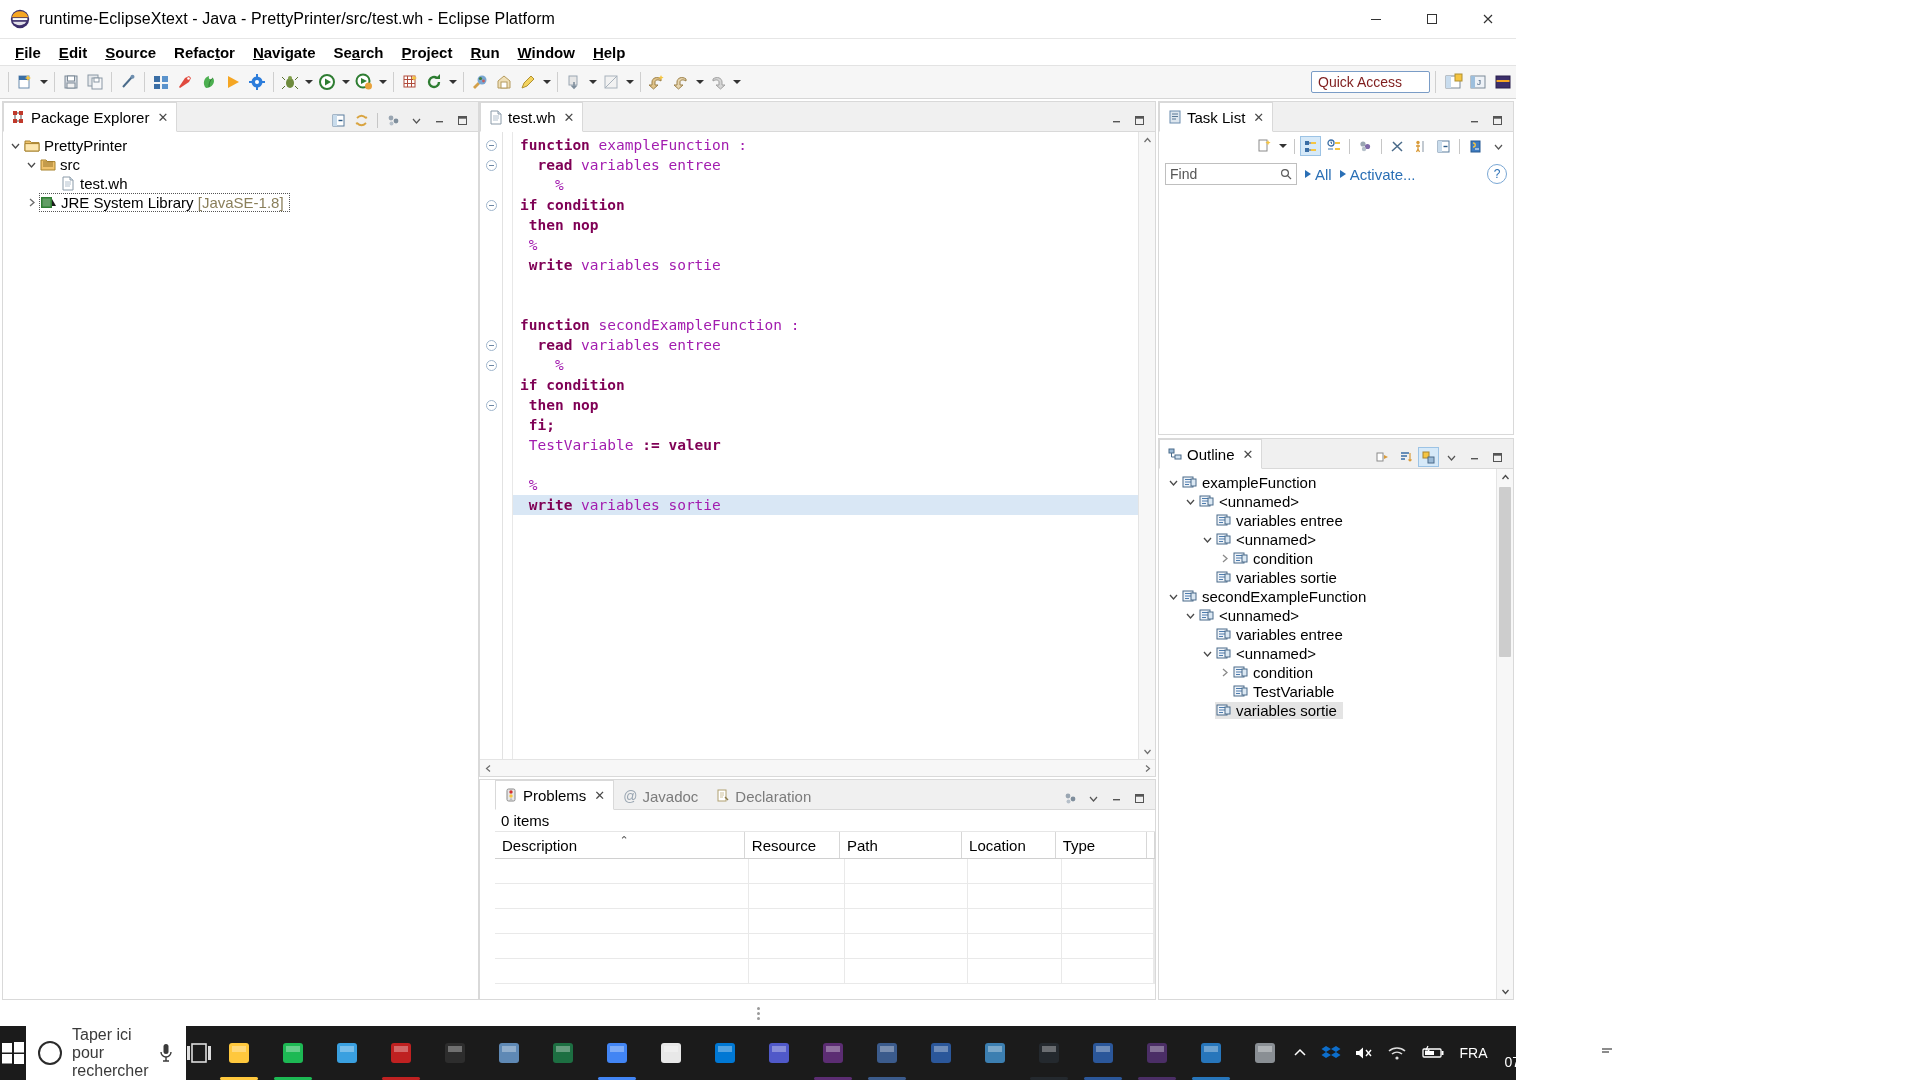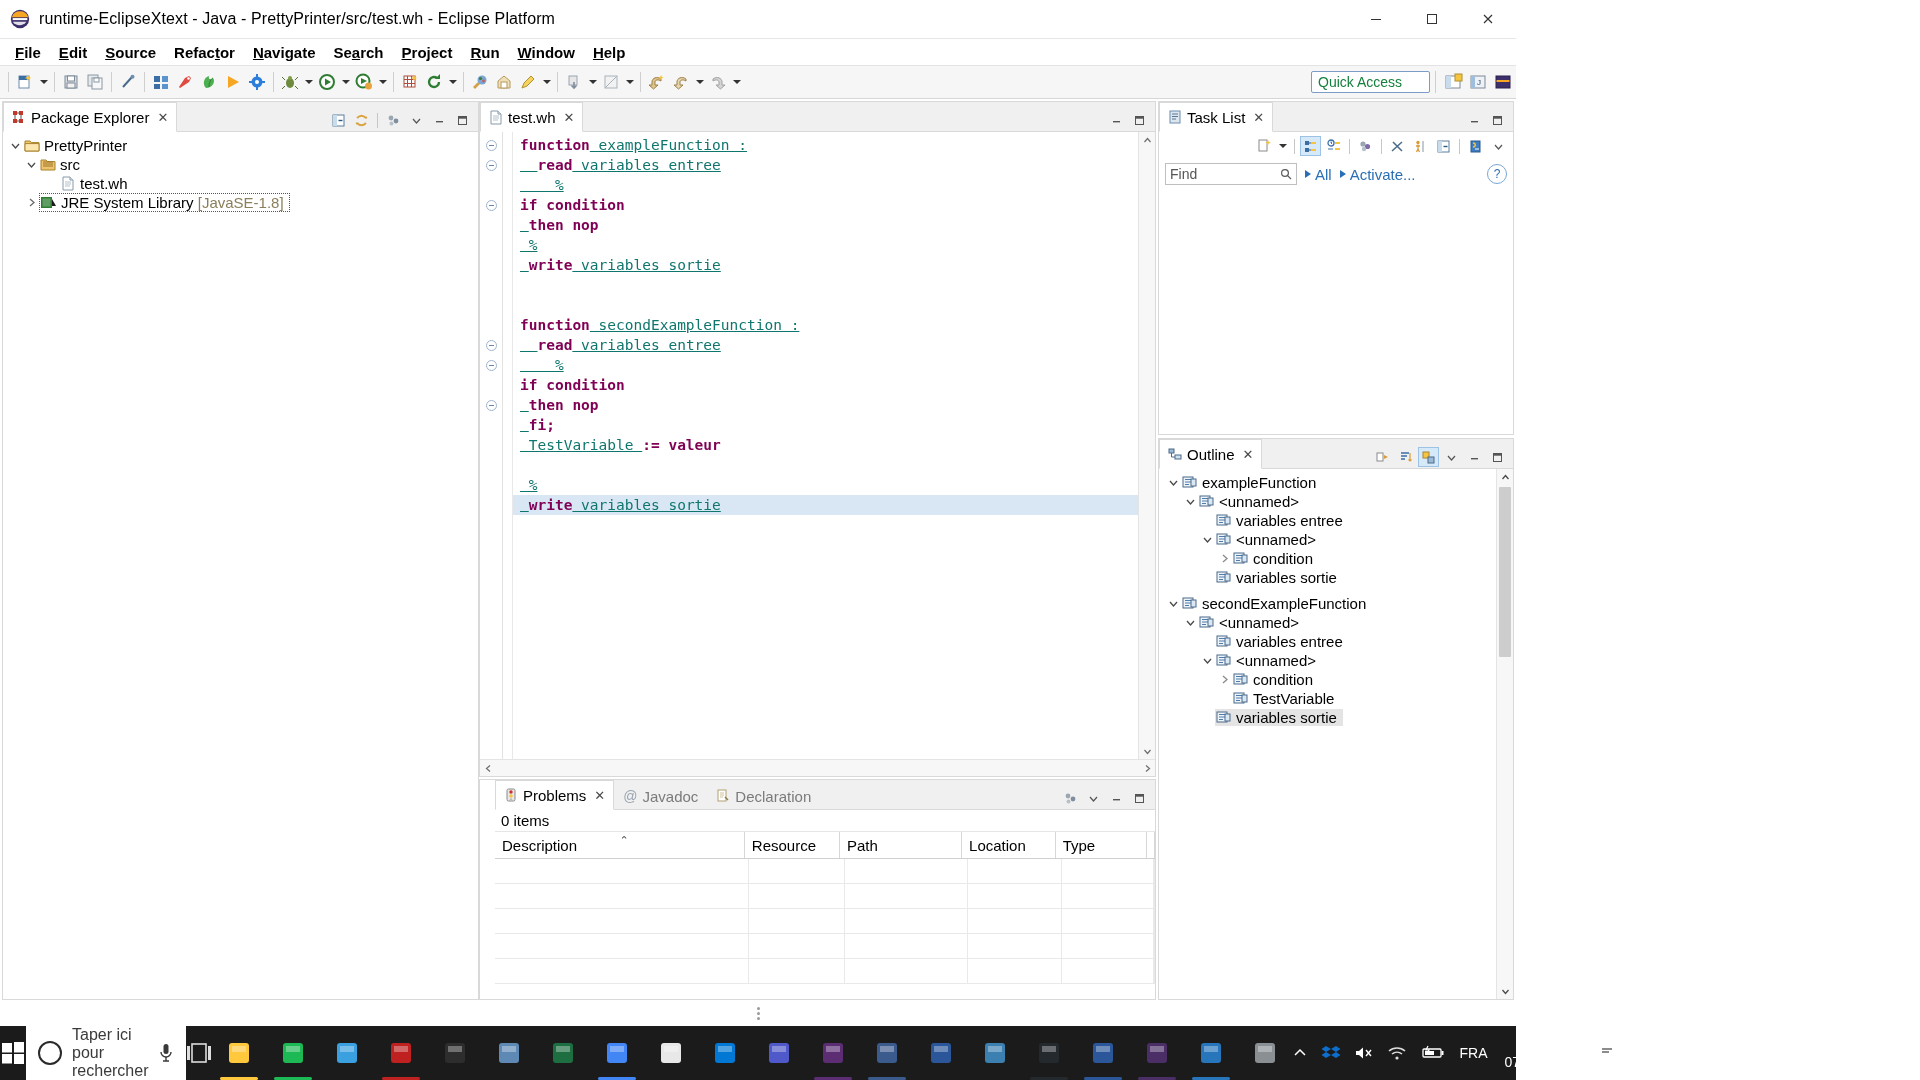--- a/index.html
+++ b/index.html
@@ -24,21 +24,21 @@
   .menu-item{font-size:15px;padding:2px 9px;color:#000;white-space:nowrap;font-weight:bold;}
   .menu-item u{text-decoration:underline;}
 
   
   .toolbar{height:32px;min-height:32px;display:flex;align-items:center;background:#f6f6f6;border-top:1px solid #e3e3e3;border-bottom:1px solid #d6d6d6;padding-left:4px;position:relative;}
   .tb-sep{width:1px;height:20px;background:#cfcfcf;margin:0 4px;flex:none;}
   .tb-tool{width:24px;height:26px;display:flex;align-items:center;justify-content:center;flex:none;}
   .tb-arrow{width:13px;height:26px;display:flex;align-items:center;justify-content:center;flex:none;}
   .tb-arrow:after{content:"";border-left:4px solid transparent;border-right:4px solid transparent;border-top:4px solid #333;display:block;}
   .quick-access{margin-left:auto;display:flex;align-items:center;}
-  .qa-box{border:1px solid #7a9cc6;background:#fff;height:20px;min-width:105px;display:flex;align-items:center;padding:0 6px;font-size:14px;color:#15803d;border-radius:2px;}
+  .qa-box{border:1px solid #7a9cc6;background:#fff;height:20px;min-width:105px;display:flex;align-items:center;padding:0 6px;font-size:14px;color:#7f1d1d;border-radius:2px;}
   .persp-sep{width:1px;height:22px;background:#cfcfcf;margin:0 5px;}
   .persp-btn{width:25px;height:24px;display:flex;align-items:center;justify-content:center;}
 
   
   .workbench{flex:1;display:flex;min-height:0;background:#fff;position:relative;}
   .col-left{width:479px;min-width:479px;display:flex;flex-direction:column;padding:2px 0 0 2px;box-sizing:border-box;}
   .col-mid{flex:1;display:flex;flex-direction:column;min-width:0;padding:2px 0 0 0;}
   .col-right{width:360px;min-width:360px;display:flex;flex-direction:column;padding:2px 2px 0 2px;box-sizing:border-box;}
 
   
@@ -71,21 +71,21 @@
   .editor-body{flex:1;display:flex;min-height:0;background:#fff;position:relative;}
   .ruler-fold{width:22px;background:#fff;border-right:1px solid #e2e2e2;padding-top:3px;flex:none;}
   .fold-slot{height:20px;display:flex;align-items:center;justify-content:center;}
   .fold-minus{width:11px;height:11px;border:1px solid #9fb6cd;border-radius:50%;background:#fff;position:relative;box-sizing:border-box;}
   .fold-minus:after{content:"";position:absolute;left:2px;right:2px;top:4px;height:1px;background:#6d87a3;}
   .change-bar{width:9px;background:#fff;border-right:1px solid #e8e8e8;flex:none;}
   .code{flex:1;position:relative;font-family:"DejaVu Sans Mono",monospace;font-size:14.5px;line-height:20px;padding-top:3px;overflow:hidden;}
   .cline{height:20px;white-space:pre;padding-left:7px;}
   .cline.hl{background:#d9e7f5;}
   .kw{color:#7f0055;font-weight:bold;}
-  .id{color:#0f766e;text-decoration:underline;}
+  .id{color:#a21caf;}
   .vscroll{width:16px;background:#f7f7f7;border-left:1px solid #e4e4e4;display:flex;flex-direction:column;align-items:center;flex:none;}
   .sc-arrow{height:16px;width:16px;display:flex;align-items:center;justify-content:center;}
   .sc-track{flex:1;width:16px;}
   .hscroll{height:16px;background:#f7f7f7;border-top:1px solid #e4e4e4;display:flex;align-items:center;}
   .hs-arrow{width:16px;height:16px;display:flex;align-items:center;justify-content:center;}
   .hs-track{flex:1;}
 
   
   .problems{height:219px;min-height:219px;display:flex;flex-direction:column;border:1px solid #d9d9d9;margin-top:2px;padding-left:15px;}
   .prob-count{height:21px;display:flex;align-items:center;padding-left:6px;font-size:15px;border-bottom:1px solid #e6e6e6;}
@@ -986,21 +986,21 @@
                   <span class="ticon">
                     <svg width="15" height="13" viewBox="0 0 15 13">
                       <rect x="1" y="1" width="10" height="10" fill="#eef3f8" stroke="#4a6b8a"></rect>
                       <path d="M3 3.5h6 M3 6h6 M3 8.5h4" stroke="#3a6ea5" stroke-width="0.9"></path>
                       <rect x="9" y="3" width="5" height="7" fill="#dbe8f3" stroke="#4a6b8a"></rect>
                     </svg>
                   </span>
                   <span class="tlabel">variables sortie</span>
                 </span>
               </div>
-              <div class="trow" style="padding-left: 6px; margin-top: 7px;">
+              <div class="trow" style="padding-left: 6px;">
                 <span class="twist">
                   <svg width="11" height="11" viewBox="0 0 11 11">
                     <path d="M2 4 L5.5 8 L9 4" stroke="#4a4a4a" fill="none" stroke-width="1.3"></path>
                   </svg>
                 </span>
                 <span style="display: flex; align-items: center;">
                   <span class="ticon">
                     <svg width="15" height="13" viewBox="0 0 15 13">
                       <rect x="1" y="1" width="10" height="10" fill="#eef3f8" stroke="#4a6b8a"></rect>
                       <path d="M3 3.5h6 M3 6h6 M3 8.5h4" stroke="#3a6ea5" stroke-width="0.9"></path>

